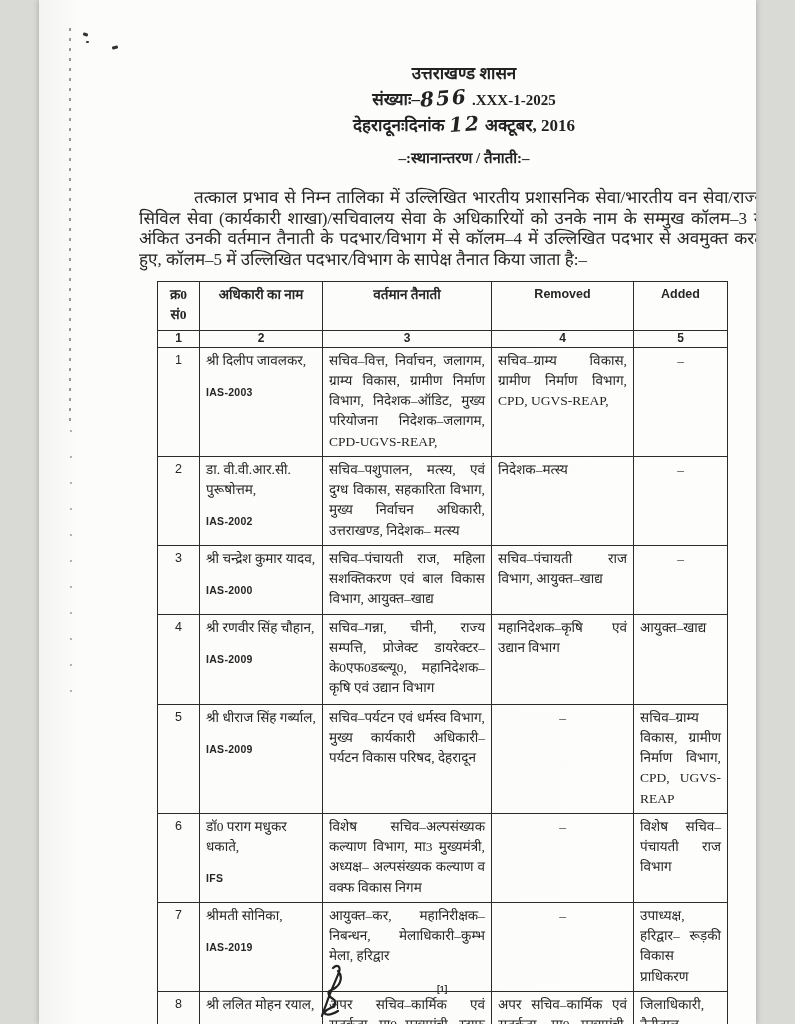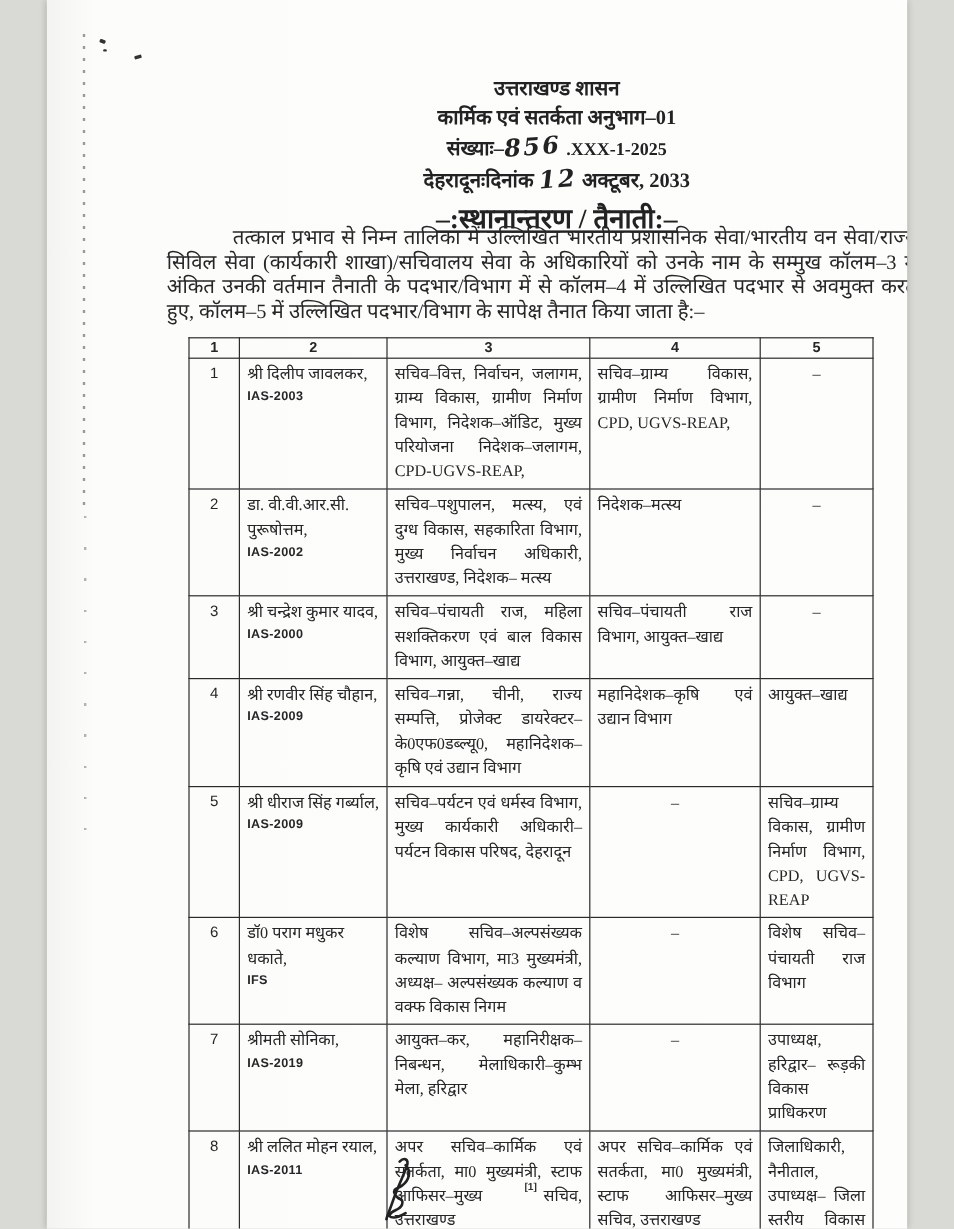--- a/index.html
+++ b/index.html
@@ -42,22 +42,21 @@
   .hand{
     font-family:"DejaVu Serif", serif;
     font-style:italic;font-weight:600;font-size:20px;
     letter-spacing:2px;
     display:inline-block;transform:rotate(-4deg);
   }
   .latin-b{font-family:Liberation Serif, serif;font-size:15px;}
   .subject{
     margin-top:8px;
     display:inline-block;
-    text-decoration:underline;
-    font-size:23px;
+    font-size:15px;
   }
   .para{
     position:absolute;left:100px;top:188px;width:625px;
     font-size:17px;line-height:20.5px;
     text-align:justify;color:#262626;
   }
   .para .indent{display:inline-block;width:55px;}
 
   table.xfer{
     position:absolute;left:118px;top:281px;
@@ -78,21 +77,21 @@
   table.xfer th{font-weight:bold;text-align:center;vertical-align:top;}
   th.en{font-family:"Liberation Sans", sans-serif;font-size:12.5px;padding-top:6px;}
   tr.nums td{
     text-align:center;font-weight:bold;padding:0 2px 1px 2px;
     font-family:"Liberation Sans", sans-serif;font-size:12px;line-height:15px;
   }
   td.sn{text-align:center;font-weight:bold;font-family:"Liberation Sans", sans-serif;font-size:12.5px;padding-top:5px;}
   td.name{text-align:left;padding-top:4px;}
   td.name .cadre{
     display:block;font-family:"Liberation Sans", sans-serif;
-    font-weight:bold;font-size:10.5px;letter-spacing:.3px;margin-top:1px;
+    font-weight:bold;font-size:10.5px;letter-spacing:.3px;margin-top:14px;
   }
   td.desc{text-align:justify;}
   td.dash{text-align:center;}
   .rowh1 td{height:86px;} .rowh2 td{height:62px;} .rowh3 td{height:58px;}
   .rowh4 td{height:82px;} .rowh5 td{height:60px;} .rowh6 td{height:68px;}
   .rowh7 td{height:54px;} .rowh8 td{height:115px;}
 
   .sig{position:absolute;left:272px;top:962px;width:52px;height:58px;}
   .pageno{
     position:absolute;left:398px;top:984px;
@@ -105,37 +104,43 @@
 <div class="page">
 
   <div class="scan-dots"></div>
   <div class="scan-dots2"></div>
   <div class="speck a"></div>
   <div class="speck b"></div>
   <div class="speck c"></div>
 
   <div class="head">
     <div class="line">उत्तराखण्ड शासन</div>
-    <div class="line">कार्मिक एवं सतर्कता अनुभाग–01</div>
     <div class="line"><span>संख्याः–</span><span class="hand">856</span> <span class="latin-b">.XXX-1-2025</span></div>
-    <div class="line"><span>देहरादूनःदिनांक </span><span class="hand">12</span><span> अक्टूबर, 2033</span></div>
+    <div class="line"><span>देहरादूनःदिनांक </span><span class="hand">12</span><span> अक्टूबर, 2016</span></div>
     <div><span class="subject">–:स्थानान्तरण / तैनाती:–</span></div>
   </div>
 
   <div class="para"><span class="indent"></span><span>तत्काल प्रभाव से निम्न तालिका में उल्लिखित भारतीय प्रशासनिक सेवा/भारतीय वन सेवा/राज्य सिविल सेवा (कार्यकारी शाखा)/सचिवालय सेवा के अधिकारियों को उनके नाम के सम्मुख कॉलम–3 में अंकित उनकी वर्तमान तैनाती के पदभार/विभाग में से कॉलम–4 में उल्लिखित पदभार से अवमुक्त करते हुए, कॉलम–5 में उल्लिखित पदभार/विभाग के सापेक्ष तैनात किया जाता है:–</span></div>
 
   <table class="xfer">
     <colgroup>
         <col class="c1">
         <col class="c2">
         <col class="c3">
         <col class="c4">
         <col class="c5">
       </colgroup>
     <tbody>
+        <tr>
+      <th><span>क्र0</span><br><span>सं0</span></th>
+      <th>अधिकारी का नाम</th>
+      <th>वर्तमान तैनाती</th>
+      <th class="en">Removed</th>
+      <th class="en">Added</th>
+    </tr>
     <tr class="nums">
       <td>1</td>
       <td>2</td>
       <td>3</td>
       <td>4</td>
       <td>5</td>
     </tr>
 
     <tr class="rowh1">
       <td class="sn">1</td>

